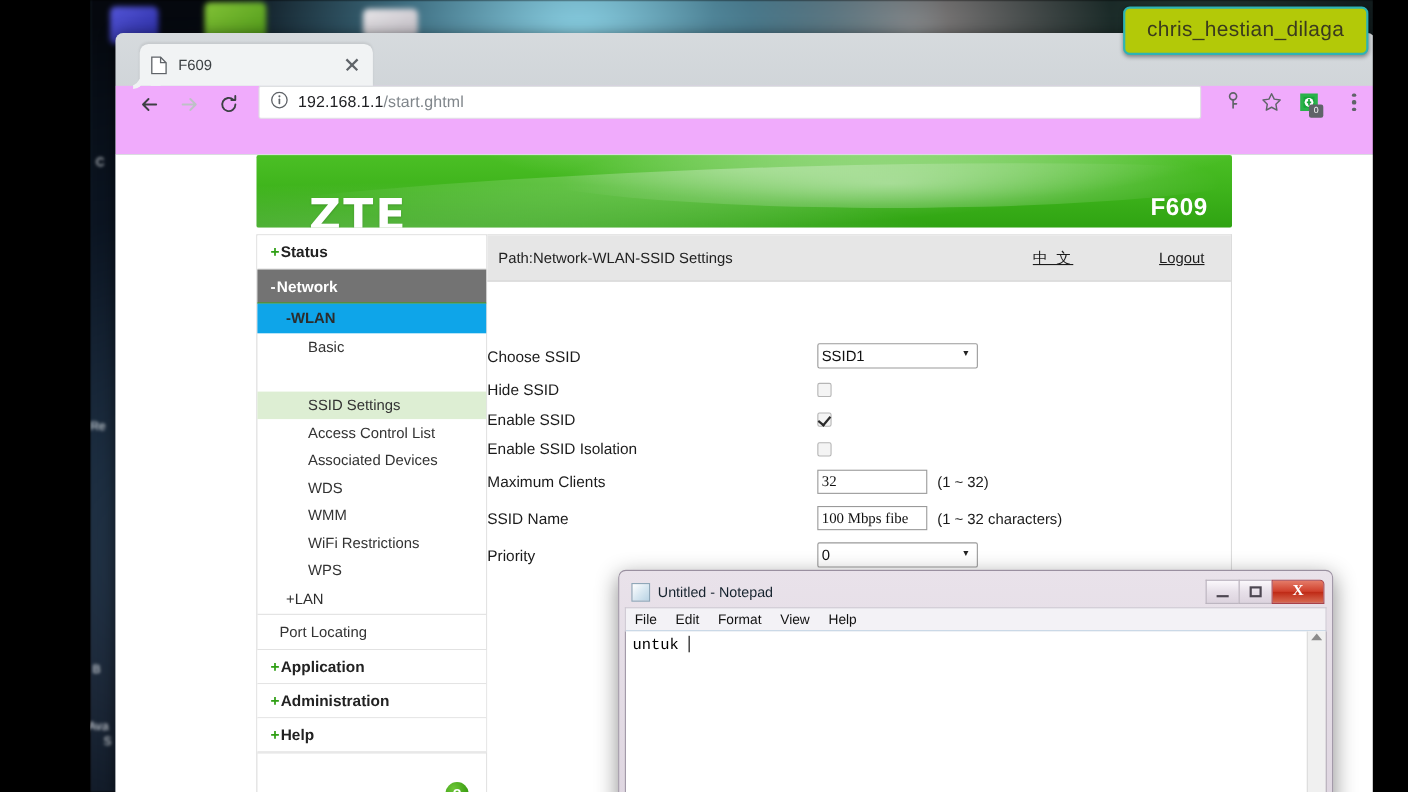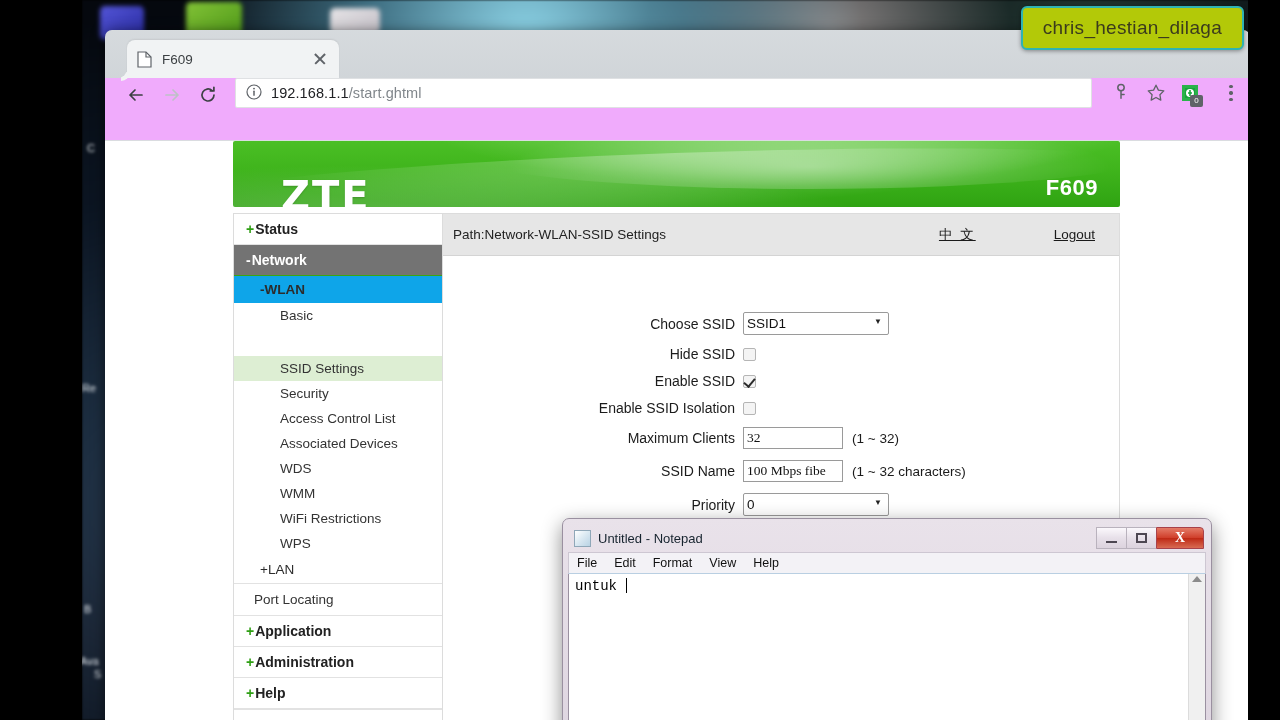--- a/index.html
+++ b/index.html
@@ -177,21 +177,21 @@
   }
   .pathbar .sp { flex: 1; }
   .pathbar a {
     color: #1b1b1b; text-decoration: underline; font-size: 13.5px; cursor: pointer; white-space: nowrap;
   }
   .lang { margin-right: 78px; letter-spacing: 2px; }
 
   .form { padding: 56px 0 0 0; }
   .frow { display: flex; align-items: center; margin-bottom: 11px; }
   .flabel {
-    width: 300px; flex: 0 0 300px; text-align: right; padding-right: 8px;
+    width: 300px; flex: 0 0 300px; padding-right: 8px;
     font-size: 14px; color: #1b1b1b;
   }
   .fctrl { display: flex; align-items: center; gap: 9px; }
   select.fsel {
     width: 146px; height: 23px; font-size: 13.5px; color: #111; background: #fff;
     border: 1px solid #9a9a9a; border-radius: 2px; padding-left: 3px;
     font-family: "Liberation Sans", sans-serif;
     -webkit-appearance: none; appearance: none;
   }
   .selwrap { position: relative; display:inline-block; }
@@ -401,21 +401,20 @@
               <span class="pm">+</span><span>Status</span>
             </div>
             <div class="menu-top active">
               <span class="pm">-</span><span>Network</span>
             </div>
             <div class="menu-sub open">
               <span>-</span><span>WLAN</span>
             </div>
             <div class="menu-leaf"><span>Basic</span></div>
             <div class="menu-leaf sel"><span>SSID Settings</span></div>
-            <div class="menu-leaf"><span>Security</span></div>
             <div class="menu-leaf"><span>Access Control List</span></div>
             <div class="menu-leaf"><span>Associated Devices</span></div>
             <div class="menu-leaf"><span>WDS</span></div>
             <div class="menu-leaf"><span>WMM</span></div>
             <div class="menu-leaf"><span>WiFi Restrictions</span></div>
             <div class="menu-leaf"><span>WPS</span></div>
             <div class="menu-sub plain">
               <span class="pm">+</span><span>LAN</span>
             </div>
             <div class="menu-plain"><span>Port Locating</span></div>

